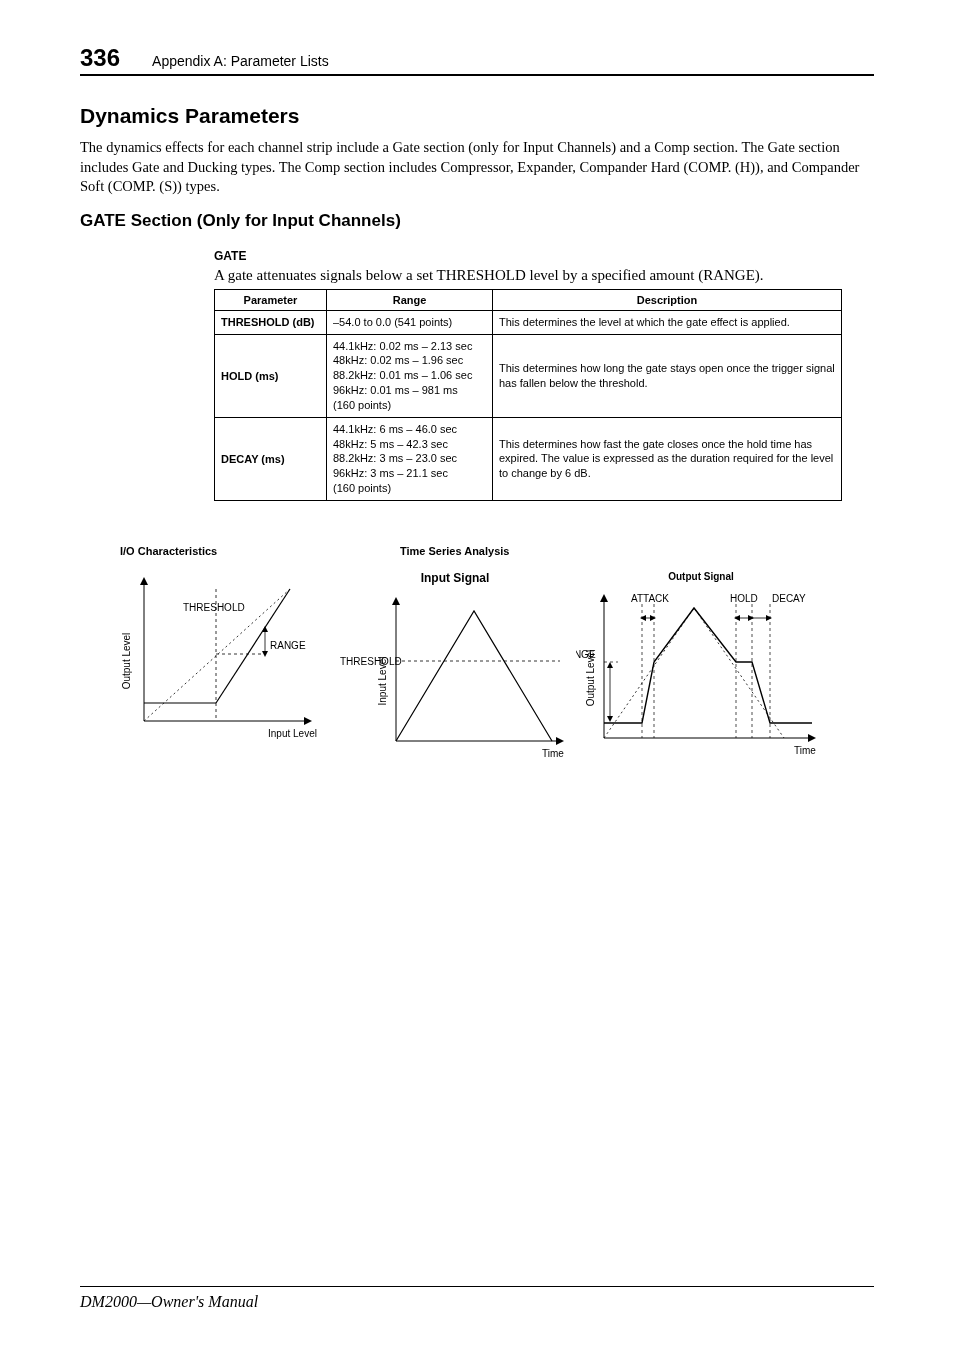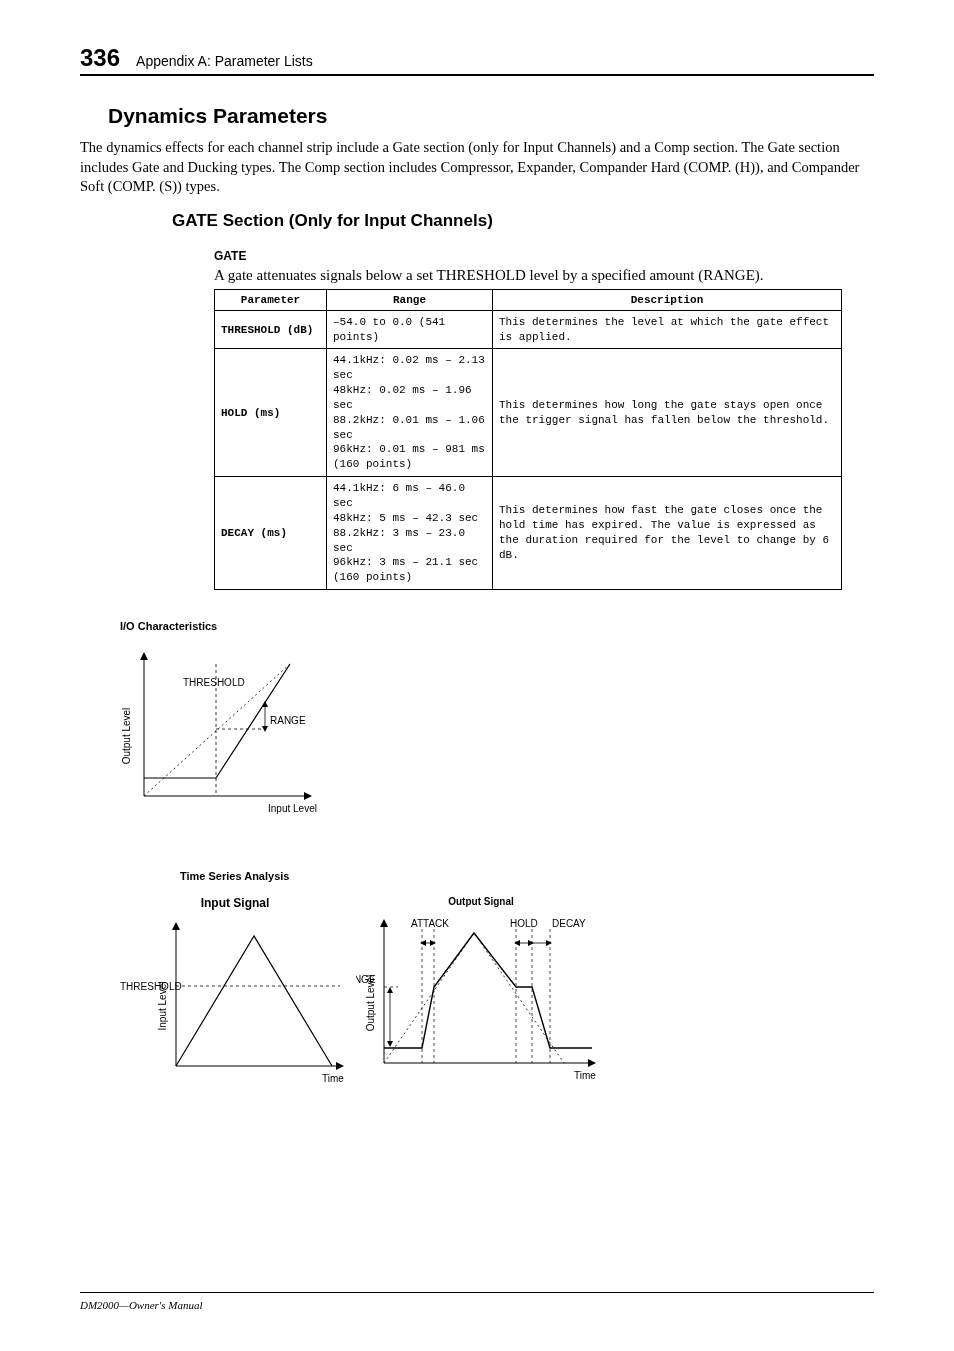--- a/index.html
+++ b/index.html
@@ -13,109 +13,106 @@
     padding: 44px 80px 40px 80px;
   }
   .header-line {
     border-bottom: 2px solid #000;
     margin-bottom: 28px;
     padding-bottom: 2px;
   }
   .header-row {
     display: flex;
     align-items: baseline;
-    gap: 16px;
+    gap: 32px;
   }
   .page-num {
     font-weight: bold;
     font-size: 24px;
     font-family: Verdana, Arial, sans-serif;
   }
   .header-title {
     font-size: 14px;
     font-family: Verdana, Arial, sans-serif;
   }
   .h1 {
     font-family: Verdana, Arial, sans-serif;
     font-weight: bold;
     font-size: 21px;
     margin-bottom: 10px;
-    margin-left: 28px;
   }
   .intro {
     font-size: 14.5px;
     line-height: 1.35;
     margin-bottom: 14px;
   }
   .h2 {
     font-family: Verdana, Arial, sans-serif;
     font-weight: bold;
     font-size: 17px;
-    margin-left: 92px;
     margin-bottom: 18px;
   }
   .h3 {
     font-family: Verdana, Arial, sans-serif;
     font-weight: bold;
     font-size: 12px;
     margin-left: 134px;
     margin-bottom: 4px;
   }
   .gate-desc {
     font-size: 15px;
     margin-left: 134px;
     margin-bottom: 5px;
   }
   .param-table {
     margin-left: 134px;
     border-collapse: collapse;
-    font-family: Liberation Mono, monospace;
+    font-family: Liberation Sans, sans-serif;
     font-size: 11px;
     width: 628px;
   }
   .param-table th, .param-table td {
     border: 1px solid #000;
     padding: 4px 6px;
     text-align: left;
     vertical-align: middle;
   }
   .param-table th {
     text-align: center;
     font-weight: bold;
   }
   .param-table td:first-child { font-weight: bold; width: 112px; }
   .param-table td:nth-child(2) { width: 166px; }
   .param-table td:nth-child(3) { line-height: 1.35; }
   .multiline { line-height: 1.35; }
   
   .charts-row {
-    margin-top: 30px;
+    margin-top: 44px;
     margin-left: 40px;
     display: flex;
     gap: 20px;
-    flex-direction: column;
   }
   .chart-label-bold {
     font-family: Verdana, Arial, sans-serif;
     font-weight: bold;
     font-size: 11px;
   }
   .chart-small {
     font-family: Arial, sans-serif;
     font-size: 10px;
   }
   .footer {
     position: absolute;
     bottom: 40px;
     left: 80px;
     right: 80px;
     border-top: 1px solid #000;
     padding-top: 6px;
     font-style: italic;
-    font-size: 11px;
+    font-size: 16px;
   }
 </style>
 </head>
 <body>
 
 <div class="header-line">
   <div class="header-row">
     <div class="page-num">336</div>
     <div class="header-title">Appendix A: Parameter Lists</div>
   </div>

